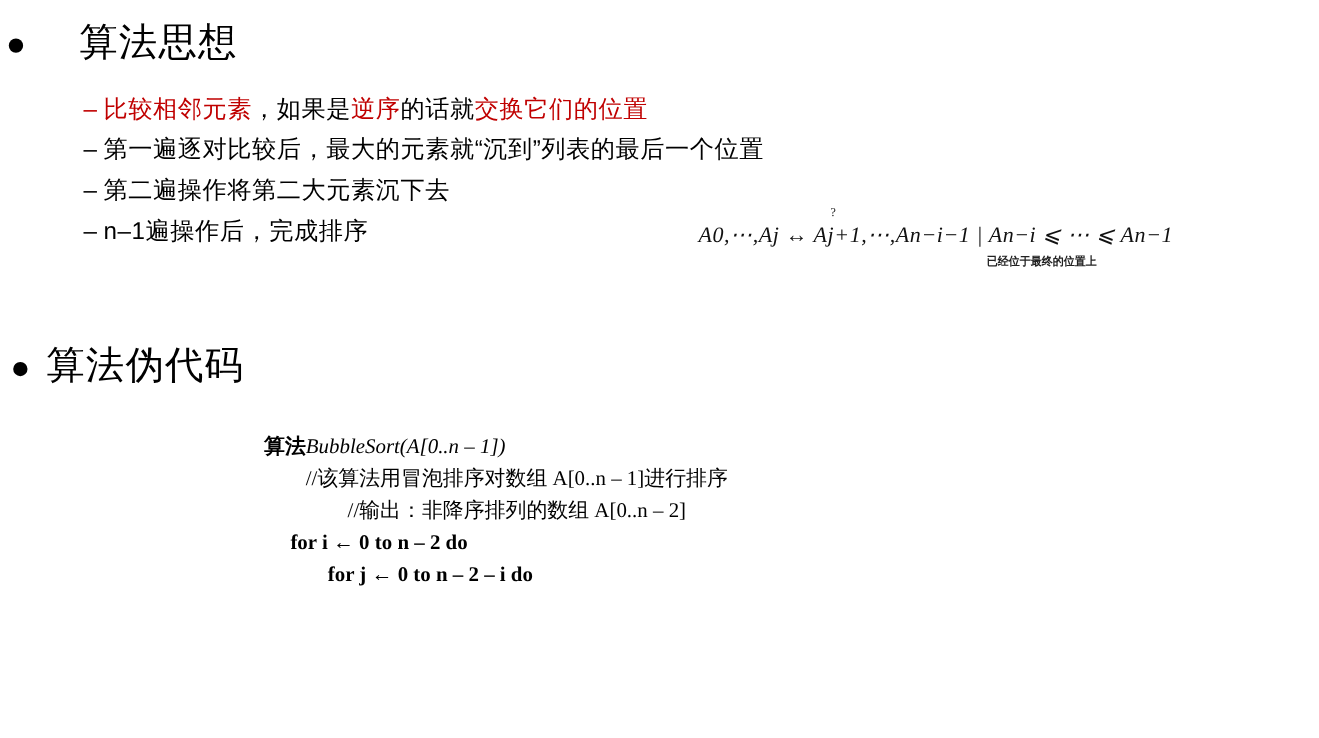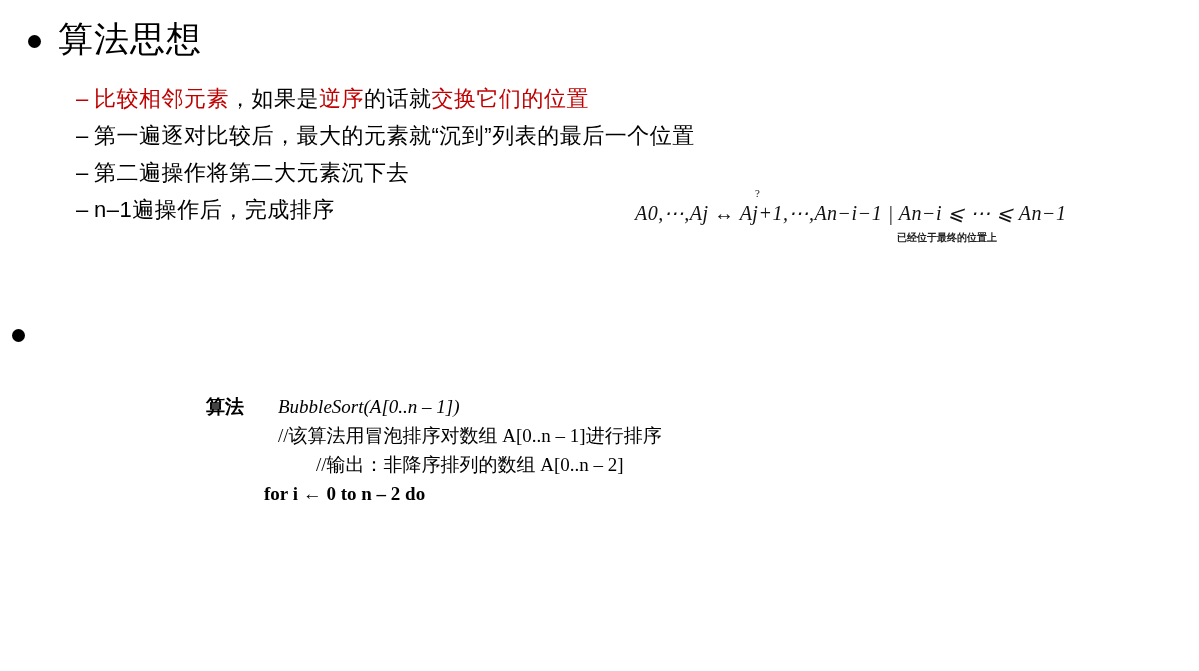--- a/index.html
+++ b/index.html
@@ -19,21 +19,21 @@
     width: 1199px;
     height: 671px;
   }
 
   
   .section {
     position: absolute;
     display: flex;
     align-items: flex-start;
   }
-  .sec1 { left: 28px; top: 16px; }
+  .sec1 { left: 8px; top: 16px; gap: 34px; }
   .sec2 { left: 12px; top: 310px; }
 
   .bullet-dot {
     width: 13px;
     height: 13px;
     border-radius: 50%;
     background: #000;
     margin-top: 19px;
     margin-right: 17px;
     flex: 0 0 auto;
@@ -126,20 +126,21 @@
   .kw { font-weight: bold; }
   .it { font-style: italic; }
   .ind1 { padding-left: 72px; text-align: center; }
   .ind2 { padding-left: 58px; }
   .ind3 { padding-left: 92px; }
   .ind4 { padding-left: 126px; }
   .algo-label {
     font-weight: bold;
     display: inline-block;
     width: 72px;
+    text-align: right;
   }
 </style>
 </head>
 <body>
 
 <div class="slide">
 
   <div class="section sec1">
     <div class="bullet-dot"></div>
     <div class="section-title">算法思想</div>
@@ -170,22 +171,24 @@
   </div>
 
   <div class="formula">
     <div class="qmark">?</div>
     <div class="main">A0,⋯,Aj ↔ Aj+1,⋯,An−i−1 | An−i ⩽ ⋯ ⩽ An−1</div>
     <div class="note">已经位于最终的位置上</div>
   </div>
 
   <div class="section sec2">
     <div class="bullet-dot"></div>
+    <div class="section-title">算法伪代码</div>
   </div>
 
   <div class="pseudocode">
     <span class="pc-line"><span class="algo-label">算法</span><span class="it">BubbleSort(A[0..n – 1])</span></span>
     <span class="pc-line ind1">//该算法用冒泡排序对数组 A[0..n – 1]进行排序</span>
     <span class="pc-line ind1">//输出：非降序排列的数组 A[0..n – 2]</span>
     <span class="pc-line ind2 kw">for i ← 0  to n – 2  do</span>
+    <span class="pc-line ind3 kw">for  j ← 0  to  n – 2 – i  do</span>
   </div>
 
 </div>
 
 </body></html>

